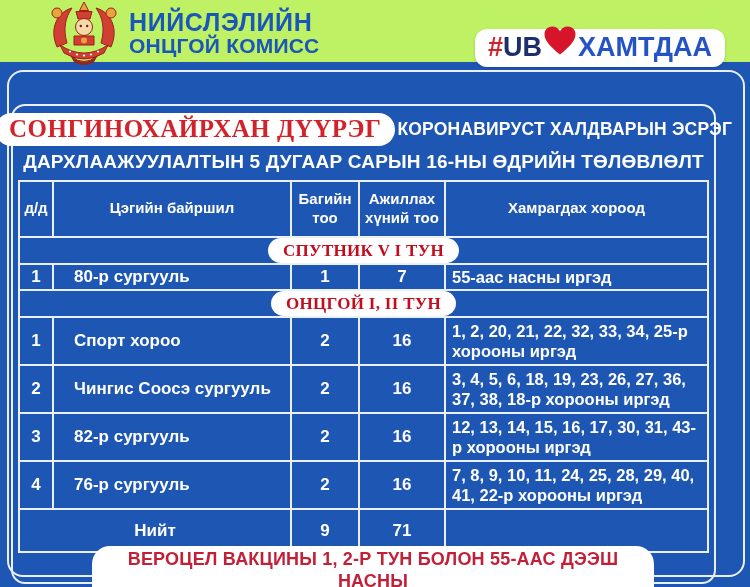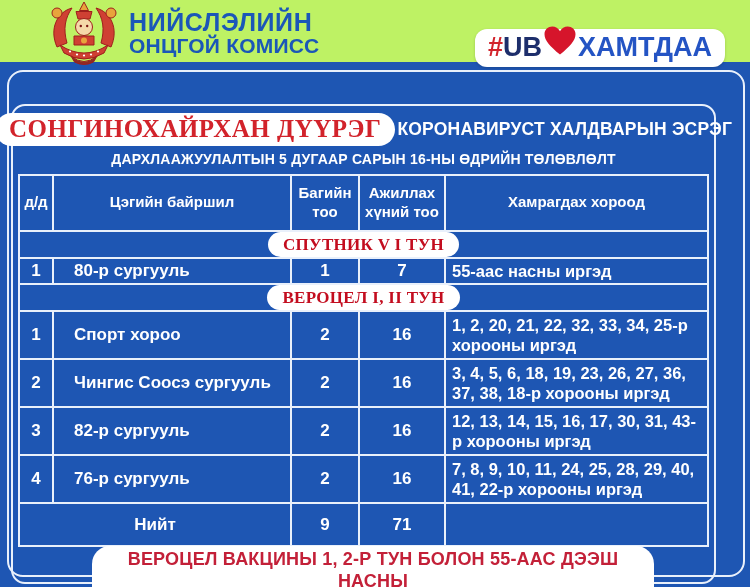--- a/index.html
+++ b/index.html
@@ -26,21 +26,21 @@
   .panel{position:absolute;left:11px;top:26px;width:701px;height:476px;
          border:2px solid var(--frame_white,#e9f0fb);border-radius:14px;margin-top:16px;}
 
   
   .banner{padding-top:7px;text-align:center;color:#fff;font-weight:bold;}
   .banner-line1{display:flex;justify-content:center;align-items:center;gap:2px;}
   .district-pill{background:#fff;color:var(--accent_red,#d2232b);font-family:"Liberation Serif",serif;
                  font-weight:bold;font-size:25px;line-height:1.15;padding:2px 14px;border-radius:20px;
                  letter-spacing:.5px;white-space:nowrap;}
   .banner-t1{font-size:17.5px;letter-spacing:.2px;white-space:nowrap;}
-  .banner-t2{margin-top:5px;font-size:14px;letter-spacing:.2px;}
+  .banner-t2{margin-top:5px;font-size:19px;letter-spacing:.2px;}
 
   
   table.sched{border-collapse:collapse;margin:7px auto 0;width:689px;table-layout:fixed;
               color:#fff;font-weight:bold;}
   .sched th,.sched td{border:2px solid var(--frame_white,#e9f0fb);padding:0 4px;overflow:hidden;}
   .sched th{font-size:15px;line-height:1.25;font-weight:bold;}
   tr.head{height:56px;}
   tr.section{height:18px;padding-left:44px;}
   tr.section td{text-align:center;padding:0;}
   .section-pill{display:inline-block;background:#fff;color:var(--section_red,#c30d1f);
@@ -144,21 +144,21 @@
         <tr class="single">
           <td class="c">1</td>
           <td class="loc">80-р сургууль</td>
           <td class="c">1</td>
           <td class="c">7</td>
           <td class="kh">55-аас насны иргэд</td>
         </tr>
 
         <tr class="section">
           <td colspan="5">
-            <span class="section-pill">ВЕРОЦЕЛ I, II ТУН</span>
+            <span class="section-pill">ОНЦГОЙ I, II ТУН</span>
           </td>
         </tr>
         <tr class="double">
           <td class="c">1</td>
           <td class="loc">Спорт хороо</td>
           <td class="c">2</td>
           <td class="c">16</td>
           <td class="kh">1, 2, 20, 21, 22, 32, 33, 34, 25-р хорооны иргэд</td>
         </tr>
         <tr class="double">

